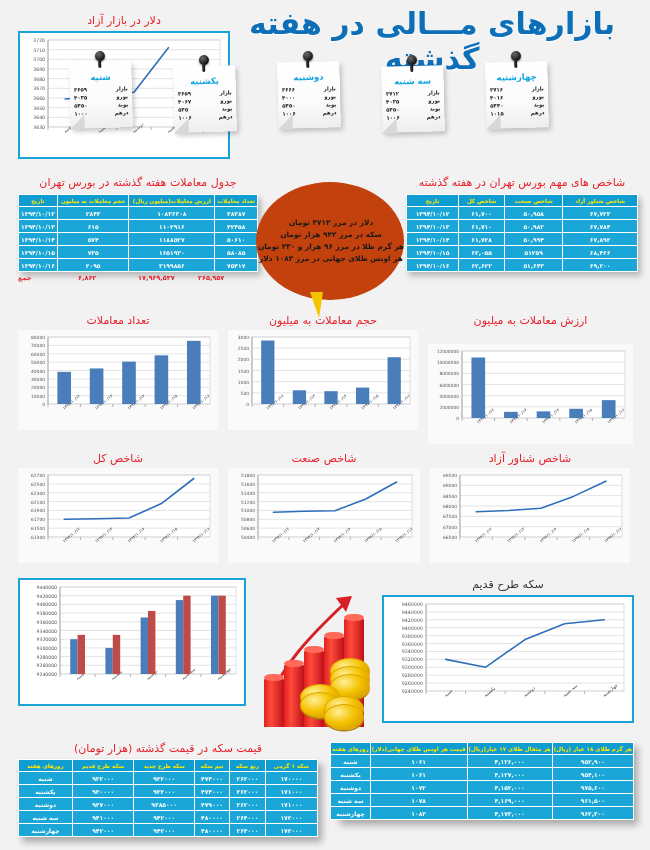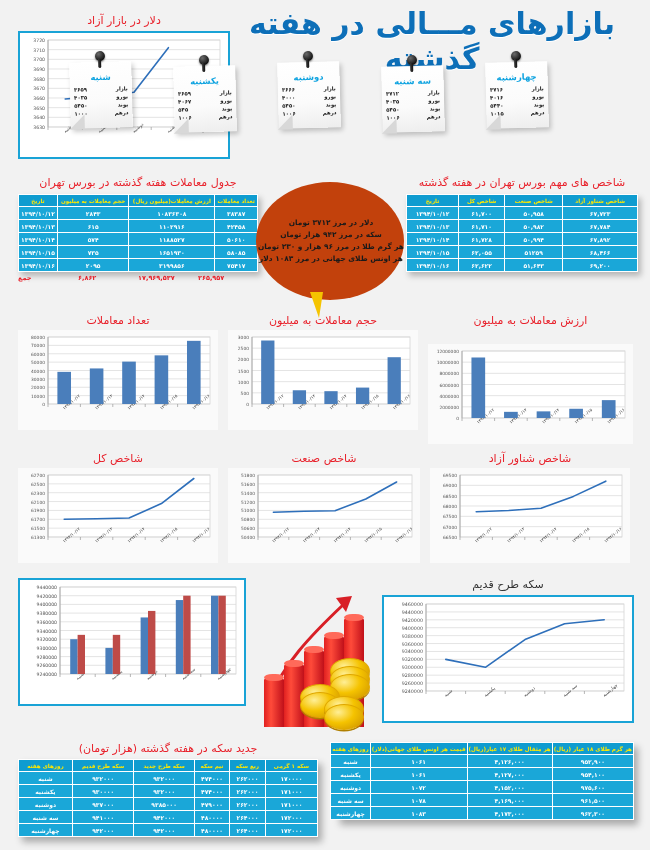--- a/index.html
+++ b/index.html
@@ -803,21 +803,21 @@
             <line x1="160.8" x2="160.8" y1="94" y2="97" stroke="#999" stroke-width="0.7"></line>
             <text x="180.60000000000002" y="100" font-size="4.6" fill="#444" font-family="&quot;DejaVu Sans&quot;, sans-serif" text-anchor="end" transform="rotate(-40 180.60000000000002 100)">سه شنبه</text>
             <line x1="200.4" x2="200.4" y1="94" y2="97" stroke="#999" stroke-width="0.7"></line>
             <text x="220.20000000000002" y="100" font-size="4.6" fill="#444" font-family="&quot;DejaVu Sans&quot;, sans-serif" text-anchor="end" transform="rotate(-40 220.20000000000002 100)">چهارشنبه</text>
             <polyline points="61.8,62.4 101.4,70.3 141.0,42.6 180.6,26.8 220.2,22.8" fill="none" stroke="#2e6fba" stroke-width="1.6" stroke-linejoin="round" stroke-linecap="round"></polyline>
           </svg></div>
     </div>
   </div>
 
   <div class="abs" style="left:18px; top:742px; width:300px;">
-    <div class="ctitle" style="margin-bottom:4px;">جدید سکه در هفته گذشته (هزار تومان)</div>
+    <div class="ctitle" style="margin-bottom:4px;">قیمت سکه در قیمت گذشته (هزار تومان)</div>
     <div style="box-shadow:4px 5px 7px rgba(0,0,0,.3);">
       <table class="t" id="tbl-coin">
           <thead>
             <tr>
               <th>سکه ۱ گرمی</th>
               <th>ربع سکه</th>
               <th>نیم سکه</th>
               <th>سکه طرح جدید</th>
               <th>سکه طرح قدیم</th>
               <th>روزهای هفته</th>

